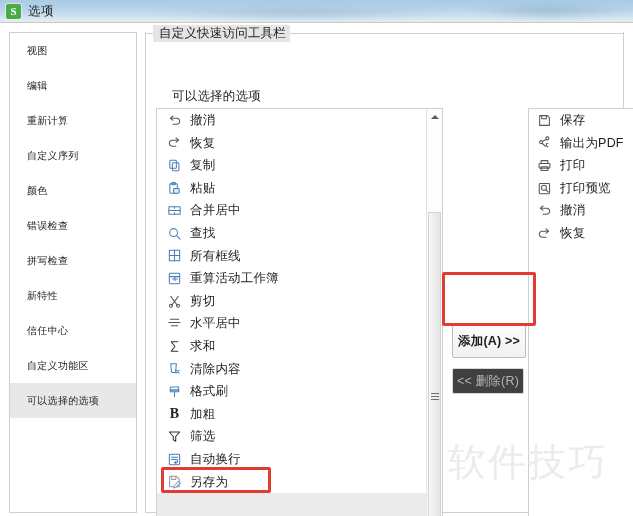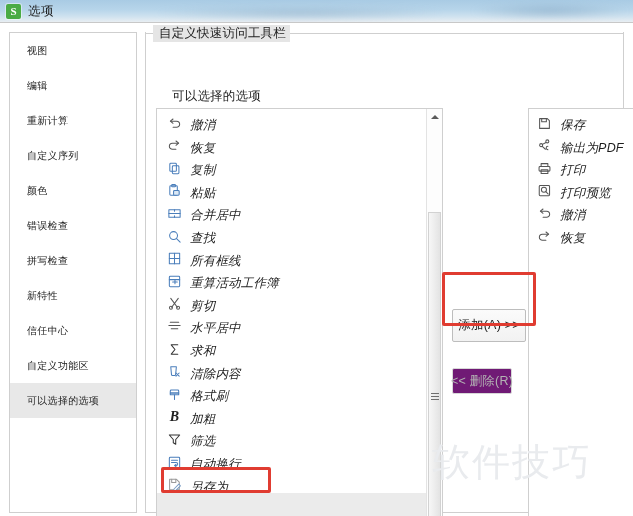--- a/index.html
+++ b/index.html
@@ -149,28 +149,27 @@
     width: 105px; height: 430px;
     border-right: none;
   }
   .list-scroll {
     position: absolute;
     left: 0; top: 0; right: 0; bottom: 0;
     overflow: hidden;
   }
   .list-row {
     height: 22.6px;
-    display: flex; align-items: flex-end;
+    display: flex; align-items: center;
     padding-left: 7px;
     font-size: 12.5px;
     color: #1d1d1d;
     white-space: nowrap;
     cursor: default;
     letter-spacing: .2px;
-    font-style: italic;
   }
   .listbox.available .list-row { padding-left: 9px; }
   .list-row.hl { background: #ebebeb; }
   .row-icon {
     width: 17px; height: 17px;
     margin-right: 7px;
     flex: 0 0 17px;
     display: flex; align-items: center; justify-content: center;
     color: #4a7ebb;
   }
@@ -219,29 +218,29 @@
     font-size: 12.5px;
     background: linear-gradient(to bottom, #fbfbfb 0%, #f2f2f2 100%);
     border: 1px solid #bdbdbd;
     border-radius: 2px;
     color: #1d1d1d;
     letter-spacing: .2px;
     cursor: default;
     white-space: nowrap;
   }
   .btn.add {
-    left: 452px; top: 286px;
-    width: 74px; height: 33px;
+    left: 452px; top: 302px;
+    width: 74px; height: 33px; font-weight: bold;
   }
   .btn.remove {
     left: 452px; top: 345px;
-    width: 60px; height: 26px;
+    width: 72px; height: 26px;
     color: #b3b3b3;
     border-color: #d8d8d8;
-    background: #701a75;
+    background: #404040;
   }
 
   
   .redbox {
     position: absolute;
     border: 3px solid #e03c31;
     border-radius: 2px;
     pointer-events: none;
     z-index: 20;
   }
@@ -250,21 +249,21 @@
     width: 94px; height: 54px;
   }
   .redbox.comment-box {
     left: 161px; top: 467px;
     width: 110px; height: 26px;
   }
 
   
   .watermark {
     position: absolute;
-    left: 432px; top: 437px;
+    left: 448px; top: 437px;
     font-size: 38px;
     color: #e9ebee;
     letter-spacing: 2px;
     font-family: "Liberation Sans", sans-serif;
     z-index: 2;
     user-select: none;
     white-space: nowrap;
   }
 </style>
 </head>

